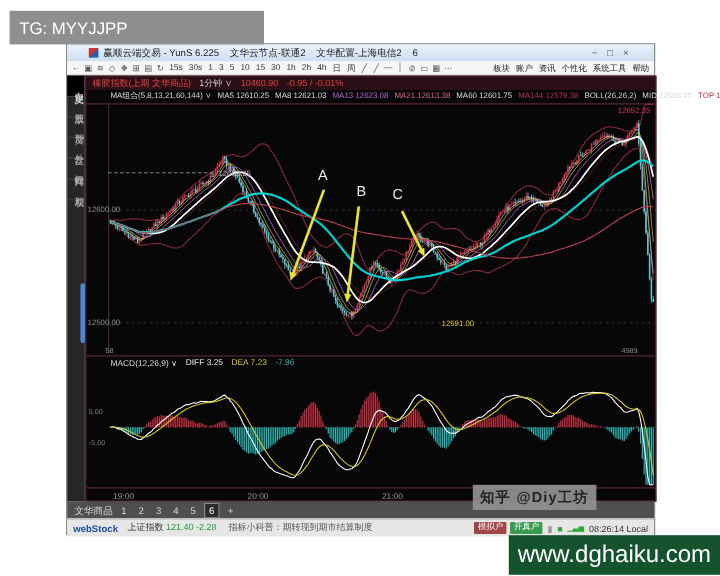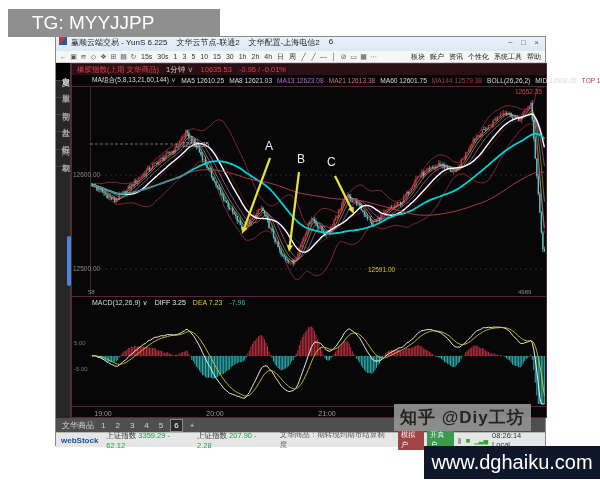--- a/index.html
+++ b/index.html
@@ -1,20 +1,20 @@
 <!DOCTYPE html>
 <html><head>
 <meta charset="utf-8">
 <style>
   html,body{margin:0;padding:0;background:#fff;overflow:hidden}
   body{width:600px;height:480px;position:relative;font-family:"Liberation Sans",sans-serif;}
   .abs{position:absolute}
-  #tg{left:8px;top:9px;width:212px;height:28px;background:#8f8f8f;color:#fff;font-size:19px;line-height:28px;padding-left:24px;box-sizing:border-box;z-index:9}
+  #tg{left:8px;top:9px;width:212px;height:28px;background:#8f8f8f;color:#fff;font-size:14px;line-height:28px;padding-left:8px;box-sizing:border-box;z-index:9}
   #app{left:55px;top:36px;width:491px;height:410px;background:#ededed;border:1px solid #8a8a8a;box-sizing:border-box;z-index:1}
-  #titlebar{left:0;top:0;width:100%;height:26px;background:linear-gradient(#eaf2fb,#cddff0);display:flex;font-size:8px;color:#222;box-sizing:border-box;padding:0 3px}
+  #titlebar{left:0;top:0;width:100%;height:14px;background:linear-gradient(#eaf2fb,#cddff0);display:flex;align-items:center;font-size:8px;color:#222;box-sizing:border-box;padding:0 18px}
   #titlebar .tseg{margin-right:9px;white-space:nowrap}
   #applogo{width:8px;height:8px;background:linear-gradient(135deg,#c33 50%,#235aa6 50%);margin-right:4px;flex:0 0 auto}
   #controls{margin-left:auto;display:flex;gap:2px}
   #controls span{width:11px;text-align:center;color:#555;font-size:8px;line-height:11px}
   #toolbar{left:0;top:14px;width:100%;height:12px;background:#f6f6f6;border-bottom:1px solid #cfcfcf;display:flex;align-items:center;gap:3px;font-size:7px;color:#444;box-sizing:border-box;padding:0 4px}
   .tbi{min-width:7px;text-align:center;color:#555}
   .tbp{color:#333;padding:0 1px}
   .tbm{color:#222;margin-left:5px}
   #menus{margin-left:auto;display:flex}
   #sidestrip{left:0;top:26px;width:15px;height:355px;background:#262626;border-right:1px solid #3c3c3c;box-sizing:border-box}
@@ -28,22 +28,22 @@
   #row-macd{left:20px;top:233px;height:11px;display:flex;gap:7px;align-items:center;font-size:7px;z-index:3}
   #tabsrow{left:0;top:381px;width:100%;height:14px;background:#4f4f4f;display:flex;align-items:center;gap:4px;font-size:8px;color:#d5d5d5;box-sizing:border-box;padding-left:6px}
   .pagetab{padding:0 3px;line-height:11px}
   .pagetab.active{background:#2b2b2b;border:1px solid #8a8a8a;color:#fff}
   #statusbar{left:0;top:395px;width:100%;height:15px;background:#e6e6e6;border-top:1px solid #b5b5b5;display:flex;align-items:center;gap:8px;font-size:7.5px;color:#333;box-sizing:border-box;padding:0 5px}
   #sb-logo{color:#1a4fa0;font-weight:bold;font-size:8px}
   .qname{color:#333;margin-right:2px}
   .qv{color:#1f9e3a;margin-right:2px}
   #sb-right{margin-left:auto;display:flex;align-items:center;gap:4px}
   .badge{color:#fff;padding:0 3px;font-size:7px;line-height:10px;border-radius:1px}
-  #zhihu{left:394px;top:404px;background:rgba(145,145,145,.92);color:#242424;font-size:17px;font-weight:600;letter-spacing:1px;padding:2px 6px;z-index:8;white-space:nowrap}
-  #site{left:424px;top:446px;width:176px;height:33px;background:#0f172a;color:#fff;font-size:20px;display:flex;align-items:center;justify-content:center;z-index:9;white-space:nowrap}
+  #zhihu{left:394px;top:404px;background:rgba(145,145,145,.92);color:#242424;font-size:12px;font-weight:600;letter-spacing:1px;padding:2px 6px;z-index:8;white-space:nowrap}
+  #site{left:424px;top:446px;width:176px;height:33px;background:#14532d;color:#fff;font-size:20px;display:flex;align-items:center;justify-content:center;z-index:9;white-space:nowrap}
 </style>
 </head>
 <body>
 
 <div id="tg" class="abs">TG: MYYJJPP</div>
 
 <div id="app" class="abs">
   <div id="titlebar" class="abs">
     <span id="applogo"></span>
     <span class="tseg">赢顺云端交易 - YunS 6.225</span>
@@ -104,21 +104,21 @@
       <div class="vtab">外盘</div>
       <div class="vtab">银行间</div>
       <div class="vtab">期权</div>
       <div id="bluebar" class="abs"></div>
     </div>
 
   <div id="chartarea" class="abs">
     <div id="row-contract" class="abs">
         <span class="ci" style="color: rgb(224, 64, 64);">橡胶指数(上期 文华商品)</span>
         <span class="ci" style="color: rgb(204, 204, 204); text-align: center;">1分钟 ∨</span>
-        <span class="ci" style="color: rgb(224, 64, 64);">10635.53</span>
+        <span class="ci" style="color: rgb(224, 64, 64);">10460.90</span>
         <span class="ci" style="color: rgb(224, 64, 64);">-0.95 / -0.01%</span>
       </div>
     <div id="row-ma" class="abs">
         <span class="mi" style="color: rgb(217, 217, 217);">MA组合(5,8,13,21,60,144) ∨</span>
         <span class="mi" style="color: rgb(217, 217, 217);">MA5 12610.25</span>
         <span class="mi" style="color: rgb(217, 217, 217);">MA8 12621.03</span>
         <span class="mi" style="color: rgb(181, 101, 216);">MA13 12623.08</span>
         <span class="mi" style="color: rgb(216, 106, 122);">MA21 12613.38</span>
         <span class="mi" style="color: rgb(217, 217, 217);">MA60 12601.75</span>
         <span class="mi" style="color: rgb(176, 56, 72);">MA144 12579.38</span>
@@ -1083,24 +1083,23 @@
       <span class="pagetab">3</span>
       <span class="pagetab">4</span>
       <span class="pagetab">5</span>
       <span class="pagetab active">6</span>
       <span class="pagetab">+</span>
     </div>
 
   <div id="statusbar" class="abs">
     <span id="sb-logo">webStock</span>
     <span id="quotes" style="display:flex;gap:8px">
-        <span><span class="qname">上证指数</span><span class="qv">3359.29</span><span class="qv">-62.12</span></span>
-        <span><span class="qname">上证指数</span><span class="qv">207.90</span><span class="qv">-2.28</span></span>
+        <span><span class="qname">上证指数</span><span class="qv">121.40</span><span class="qv">-2.28</span></span>
       </span>
-    <span id="sb-tip" style="color:#555">文华商品：期转现到期市结算制度</span>
+    <span id="sb-tip" style="color:#555">指标小科普：期转现到期市结算制度</span>
     <span id="sb-right">
       <span id="badges" style="display:flex;gap:3px">
           <span class="badge" style="background: rgb(160, 69, 69);">模拟户</span>
           <span class="badge" style="background: rgb(58, 154, 80);">开真户</span>
         </span>
       <span style="color:#999">▮</span>
       <span style="color:#2faa2f">■</span>
       <span style="color:#2faa2f;font-size:6px">▁▃▅</span>
       <span>08:26:14 Local</span>
     </span>

